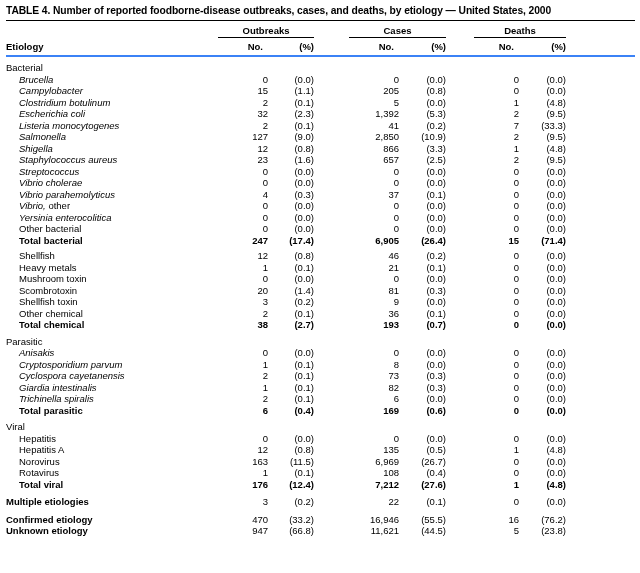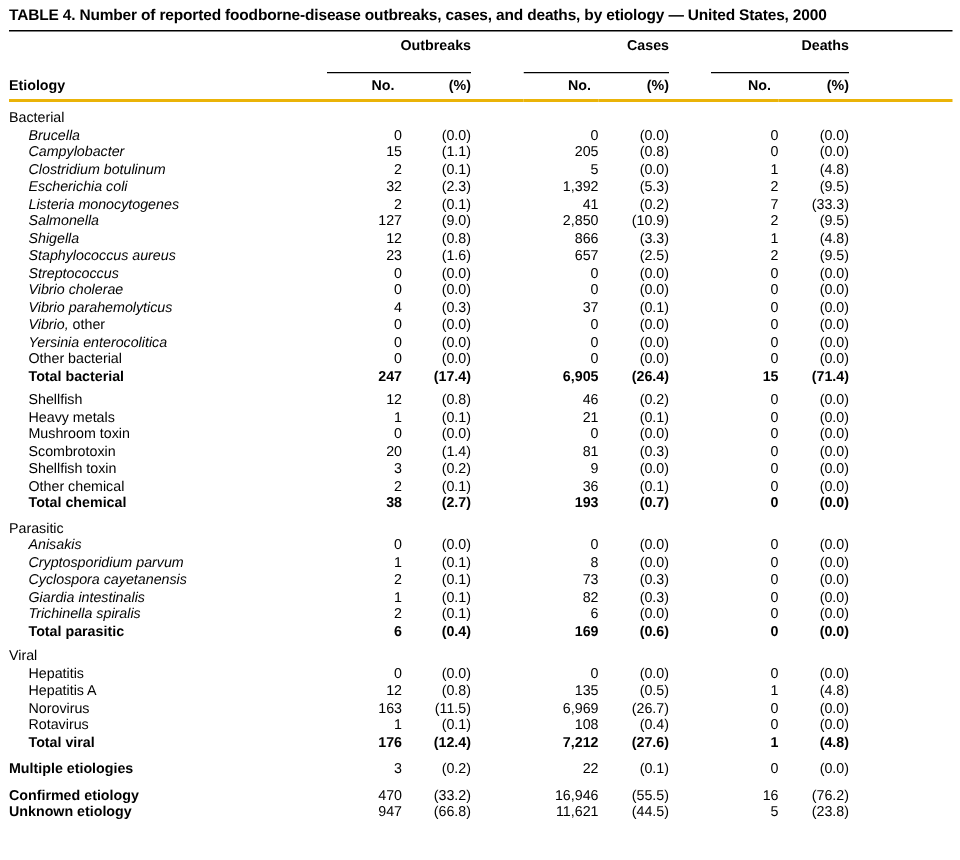--- a/index.html
+++ b/index.html
@@ -21,27 +21,27 @@
   .rule.thin { height: 1px; margin-top: 3px; }
   table {
     border-collapse: collapse;
     table-layout: fixed;
     width: 629px;
     font-size: 9.5px;
   }
   th, td { padding: 0; vertical-align: bottom; white-space: nowrap; overflow: hidden; }
   .group-row th { padding-top: 4px; }
   .grp div {
-    text-align: right;
+    text-align: center;
     font-weight: bold;
     border-bottom: 1px solid #000;
-    padding-bottom: 12px;
+    padding-bottom: 1px;
     line-height: 11px;
   }
-  .colhead-row th { border-bottom: 2px solid #eab308; padding: 3px 0 3px; line-height: 11px; }
+  .colhead-row th { border-bottom: 2px solid #3b82f6; padding: 3px 0 3px; line-height: 11px; }
   .colhead-row .eth { text-align: left; font-weight: bold; }
   .num { text-align: right; }
   .colhead-row .num { font-weight: bold; }
   .colhead-row .noh { padding-right: 5px; }
   tbody td { line-height: 11.5px; }
   tr.section td { font-weight: normal; padding-top: 1px; }
   td.label { padding-left: 13px; }
   tr.total td { font-weight: bold; }
   tr.flush td.label { padding-left: 0; font-weight: bold; }
   tr.spacer td { line-height: 1px; font-size: 1px; }

